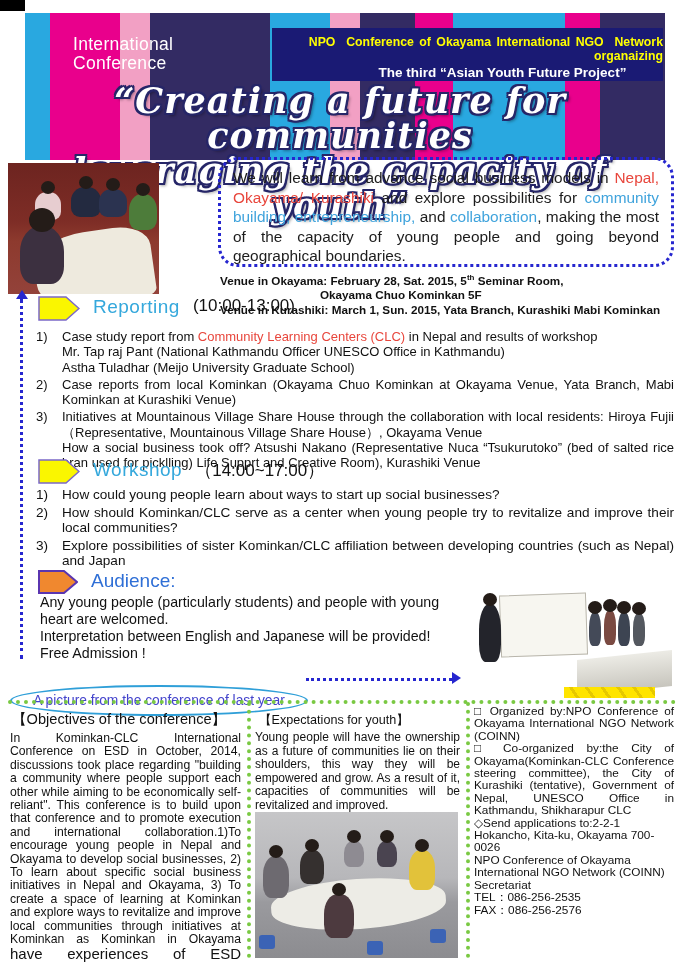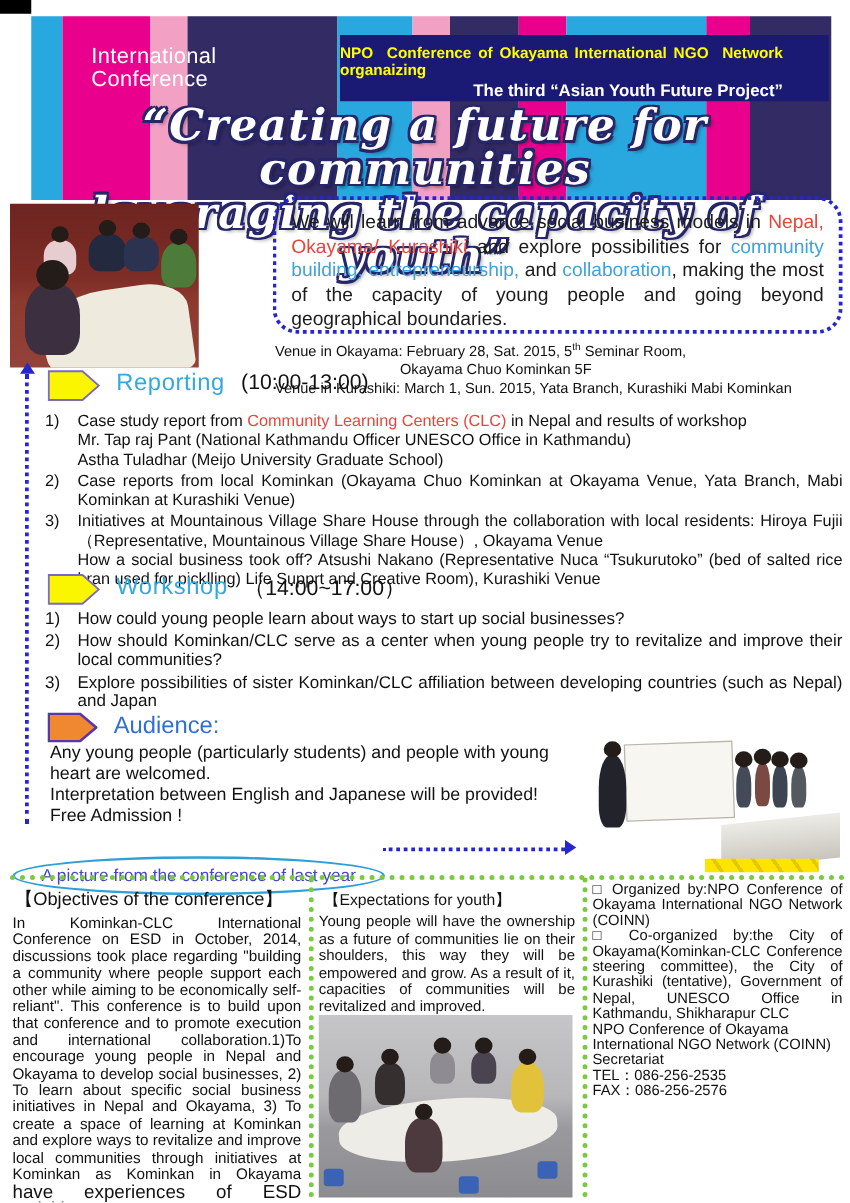--- a/index.html
+++ b/index.html
@@ -8,21 +8,21 @@
 
   
   .corner-black{position:absolute;left:0;top:0;width:25px;height:11px;background:#000;}
   .banner{position:absolute;left:25px;top:13px;width:640px;height:147px;}
   .stripes{position:absolute;inset:0;display:flex;}
   .stripes div{height:100%;}
   .s-cyan{background:#29a8e0;} .s-mag{background:#e9008c;} .s-pink{background:#f2a0c4;} .s-navy{background:#332b63;}
   .brand{position:absolute;left:48px;top:22px;color:#fff;font-size:17.5px;line-height:19px;letter-spacing:.3px;}
   .subtitle-box{position:absolute;left:247px;top:15px;width:391px;height:53px;background:#1a1a74;
                 box-sizing:border-box;padding-top:7px;}
-  .sub1{color:#ffff00;font-weight:bold;font-size:12.3px;text-align:left;white-space:pre-wrap;word-spacing:2px;}
+  .sub1{color:#ffff00;font-weight:bold;font-size:12.3px;text-align:right;white-space:pre-wrap;word-spacing:2px;}
   .sub2{color:#fff;font-weight:bold;font-size:13.5px;text-align:center;padding-left:70px;margin-top:2px;}
   .big-title{position:absolute;left:0;right:10px;top:70px;text-align:center;
              font-family:"DejaVu Serif","Liberation Serif",serif;font-style:italic;font-weight:bold;
              font-size:35px;line-height:35px;color:#fff;letter-spacing:1px;
              text-shadow:2px 0 0 #262668,-2px 0 0 #262668,0 2px 0 #262668,0 -2px 0 #262668,
                          2px 2px 0 #262668,-2px -2px 0 #262668,2px -2px 0 #262668,-2px 2px 0 #262668,
                          3px 3px 3px rgba(0,0,0,.35);}
 
   
   .photo{position:absolute;overflow:hidden;}
@@ -60,21 +60,21 @@
   .m6{left:34%;top:56%;width:30px;height:44px;background:#4d3a3f;}
   .chair{position:absolute;width:16px;height:14px;background:#3b63b5;border-radius:3px;}
   .c1{left:2%;bottom:6%;} .c2{left:86%;bottom:10%;} .c3{left:55%;bottom:2%;}
 
   
   .intro-box{position:absolute;left:218px;top:157px;width:456px;height:110px;box-sizing:border-box;
              border:3px dotted #2626cf;border-radius:20px;padding:8px 12px 0 12px;
              font-size:15.4px;line-height:19.6px;text-align:justify;color:#1c1c1c;}
   .t-red{color:#e8463c;} .t-blue{color:#3fa3dc;}
 
-  .venue{position:absolute;left:220px;top:271px;width:454px;font-size:11.7px;line-height:14.6px;color:#111;}
+  .venue{position:absolute;left:220px;top:271px;width:454px;font-size:11.7px;line-height:14.6px;color:#111;font-weight:bold;}
   .venue .ind{padding-left:100px;}
   sup{font-size:8px;}
 
   
   .sec-head{position:absolute;display:flex;align-items:flex-start;gap:13px;}
   .sec-label{font-size:19px;color:#35a8dc;letter-spacing:.5px;}
   .sec-time{font-size:17px;color:#111;}
   .aud-label{font-size:19px;color:#2f6fd6;}
   .list{position:absolute;left:36px;width:638px;}
   .li{display:grid;grid-template-columns:26px 1fr;margin-bottom:2px;}
@@ -272,19 +272,20 @@
     <div class="fig m2"></div>
     <div class="fig m3"></div>
     <div class="fig m4"></div>
     <div class="fig m5"></div>
     <div class="fig m6"></div>
   </div>
 
   <div class="col3">
     <div class="just">□ Organized by:NPO Conference of Okayama International NGO Network (COINN)</div>
     <div class="just">□  Co-organized by:the City of Okayama(Kominkan-CLC Conference steering committee), the City of Kurashiki (tentative), Government of Nepal, UNESCO Office in Kathmandu, Shikharapur CLC</div>
+    <div>◇Send applications to:2-2-1 Hokancho, Kita-ku, Okayama 700-0026</div>
     <div>NPO Conference of Okayama International NGO Network (COINN) Secretariat</div>
     <div>TEL：086-256-2535</div>
     <div>FAX：086-256-2576</div>
 
   </div>
 
 </div>
 
 </body></html>

